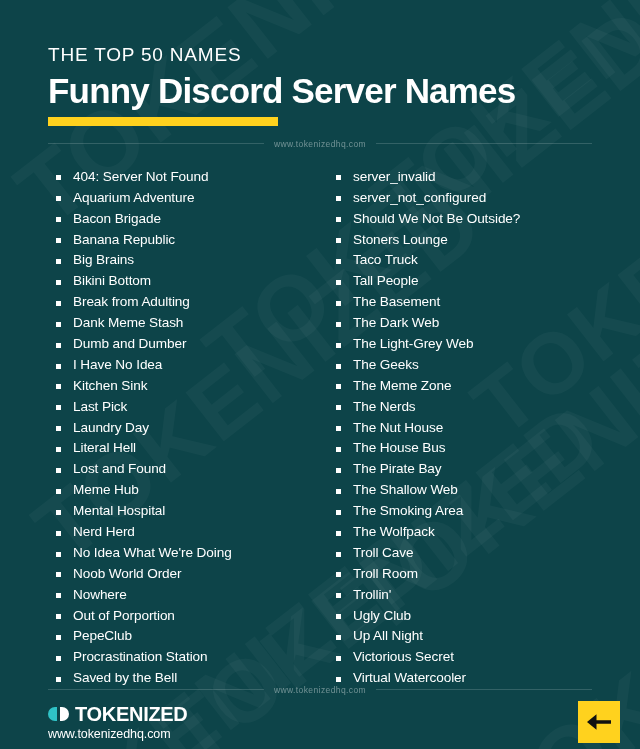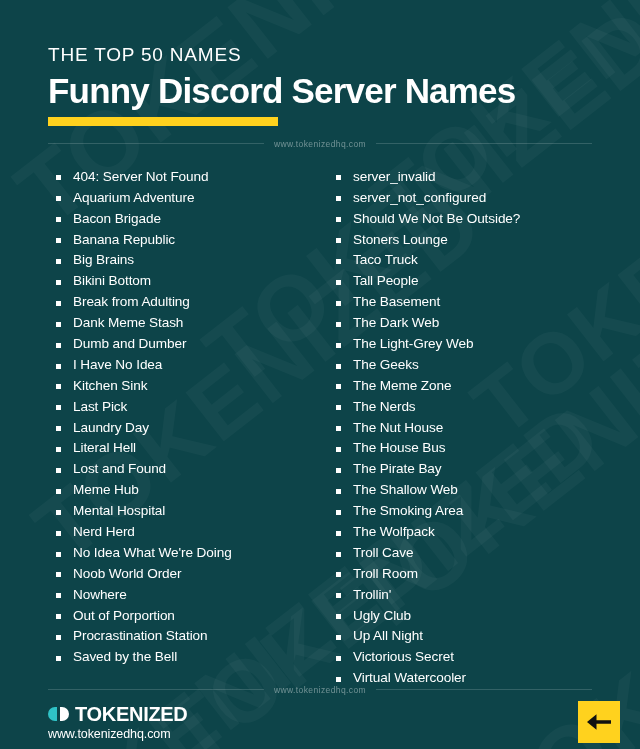--- a/index.html
+++ b/index.html
@@ -320,20 +320,24 @@
         <div class="list-item">
           <span class="bullet"></span>
           <span class="item-label">Nowhere</span>
         </div>
         <div class="list-item">
           <span class="bullet"></span>
           <span class="item-label">Out of Porportion</span>
         </div>
         <div class="list-item">
           <span class="bullet"></span>
+          <span class="item-label">PepeClub</span>
+        </div>
+        <div class="list-item">
+          <span class="bullet"></span>
           <span class="item-label">Procrastination Station</span>
         </div>
         <div class="list-item">
           <span class="bullet"></span>
           <span class="item-label">Saved by the Bell</span>
         </div>
       </div>
     <div class="list-column" id="right-column">
         <div class="list-item">
           <span class="bullet"></span>

